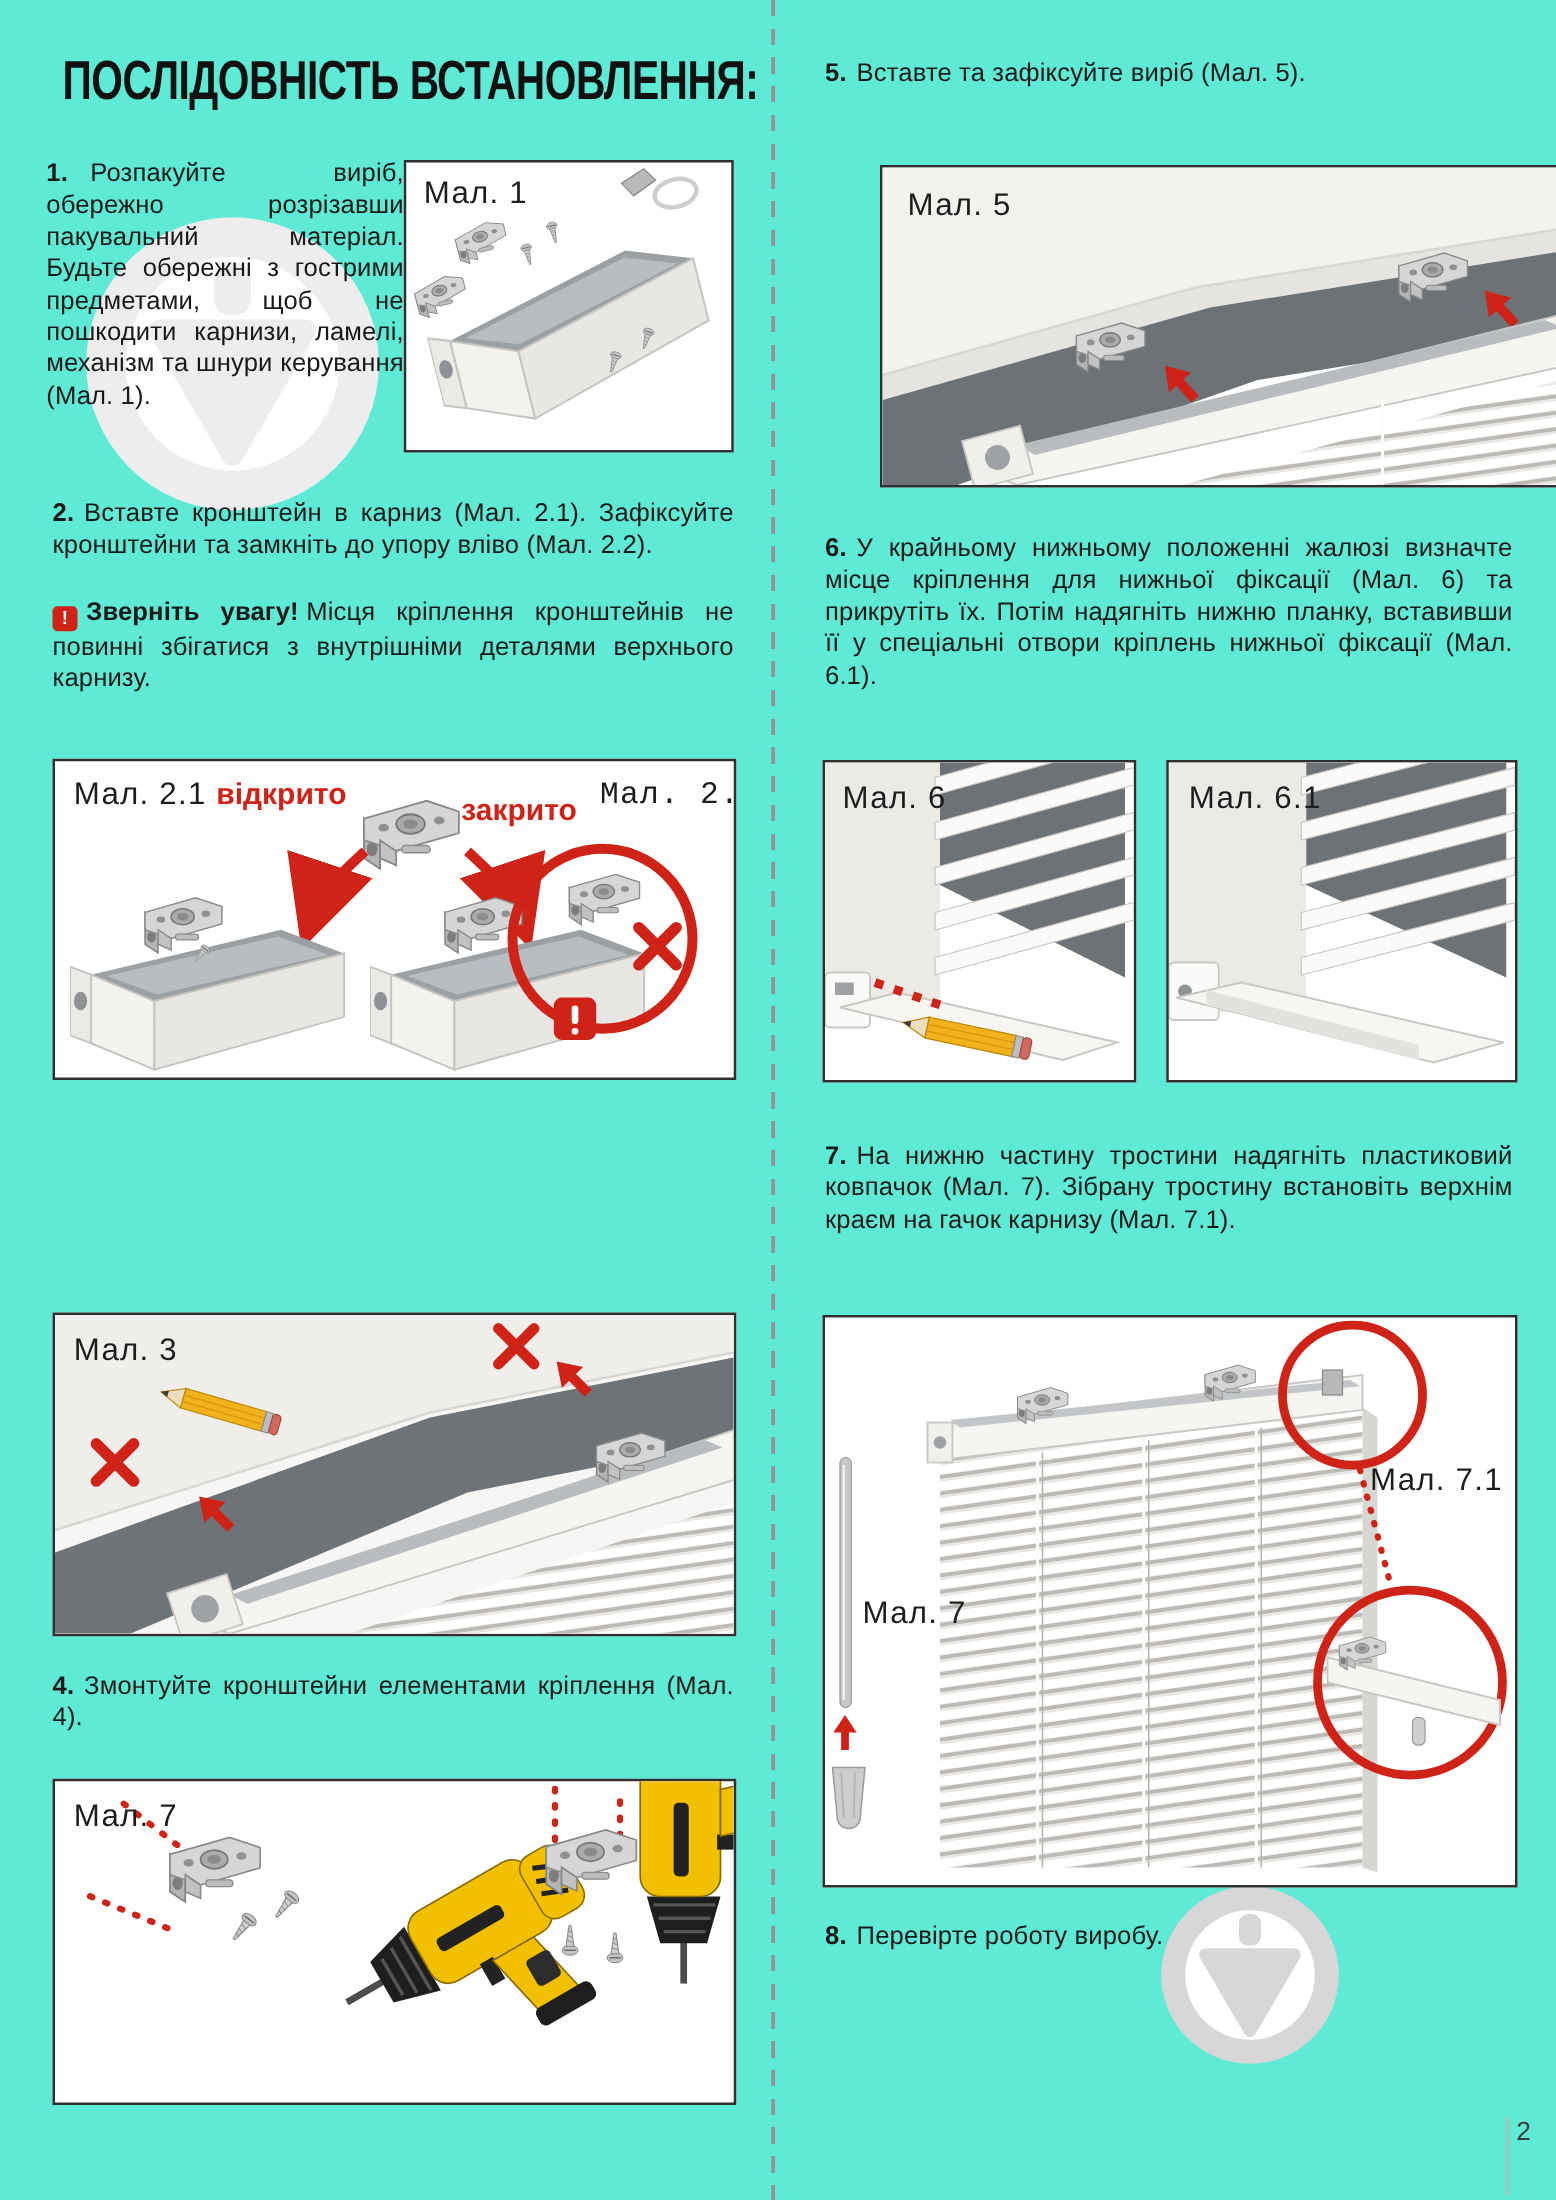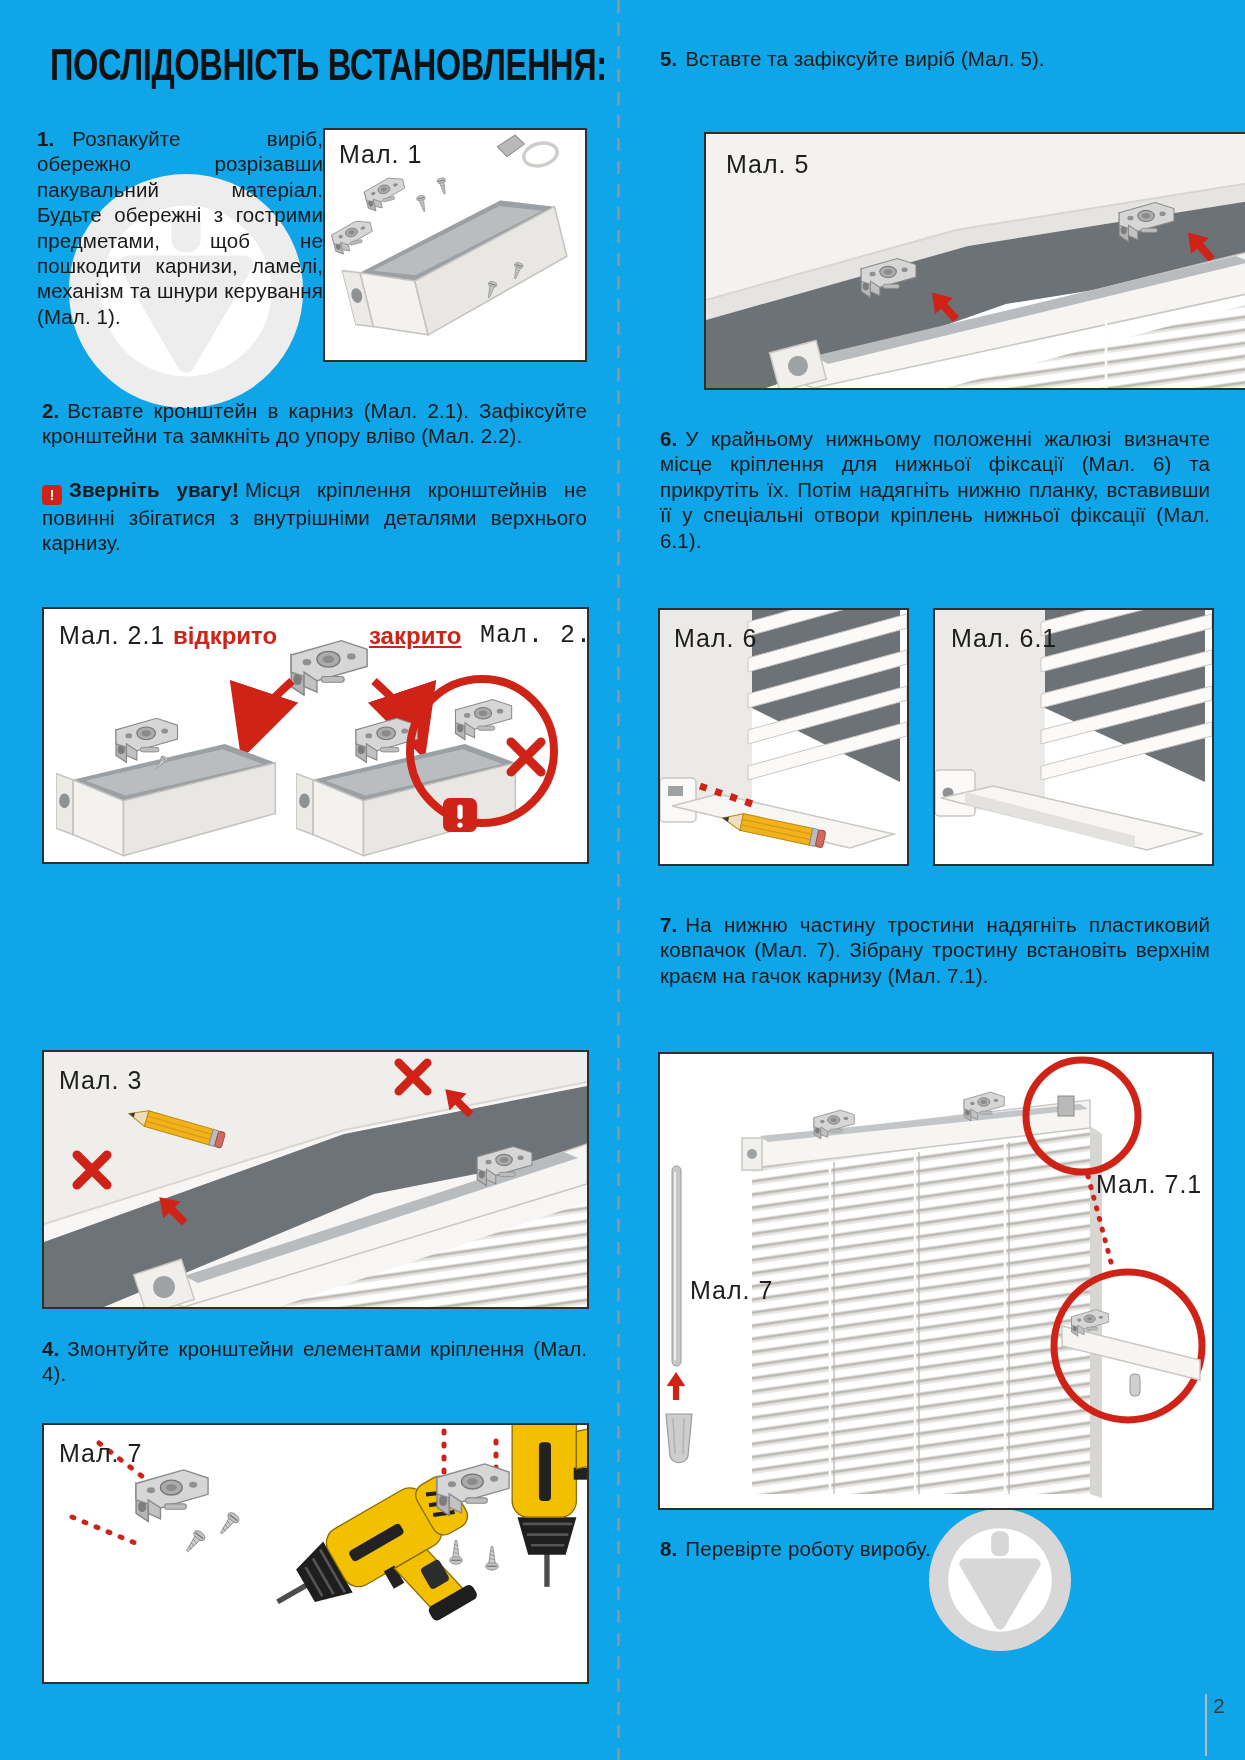--- a/index.html
+++ b/index.html
@@ -1,16 +1,16 @@
 <!DOCTYPE html>
 <html lang="uk"><head>
 <meta charset="utf-8">
 <style>
   html,body{margin:0;padding:0;background:#fff;}
-  #page{position:relative;width:1245px;height:1760px;background:#0ea5e9;
+  #page{position:relative;width:1245px;height:1760px;background:#5eead4;
         font-family:"Liberation Sans","DejaVu Sans",sans-serif;color:#1b1b1b;overflow:hidden;}
   
   #title{position:absolute;left:50px;top:40px;font-size:44px;font-weight:800;
          letter-spacing:-0.5px;transform:scaleX(.74);transform-origin:left top;white-space:nowrap;color:#111;}
   
   .step{position:absolute;font-size:20.5px;line-height:25.4px;text-align:justify;
         color:#191919;margin:0;letter-spacing:.1px;}
   .step b.num{font-weight:700;margin-right:8px;}
   .step b.num.wide{margin-right:18px;}
   .step b.wt{font-weight:700;margin-right:6px;}
@@ -157,21 +157,21 @@
   <p class="step" style="left:42px;top:398px;width:545px;">
     <b class="num">2.</b><span>Вставте кронштейн в карниз (Мал. 2.1). Зафіксуйте кронштейни та замкніть до упору вліво (Мал. 2.2).</span>
   </p>
   <p class="step" style="left:42px;top:477px;width:545px;">
     <span class="wbadge">!</span><b class="wt">Зверніть увагу!</b><span>Місця кріплення кронштейнів не повинні збігатися з внутрішніми деталями верхнього карнизу.</span>
   </p>
 
   <div class="fig" style="left:42px;top:607px;width:543px;height:253px;">
     <span class="figlabel" style="left:15px;top:12px;">Мал. 2.1</span>
     <span class="figred" style="left:112px;top:13px;padding-left:17px;">відкрито</span>
-    <span class="figred" style="left:325px;top:13px;text-decoration:underline;">закрито</span>
+    <span class="figred" style="left:325px;top:26px;">закрито</span>
     <span class="figlabel" style="left:436px;top:12px;font-family:Liberation Mono, monospace;">Мал. 2.2</span>
     <svg width="543" height="253" viewBox="0 0 543 253">
       <use href="#sym-bracket" x="240" y="20" width="86" height="72"></use>
       <path d="M248,72 C224,94 212,106 206,124" fill="none" stroke="#cf2318" stroke-width="8" marker-end="url(#mkArr)"></path>
       <path d="M330,72 C354,94 366,106 372,124" fill="none" stroke="#cf2318" stroke-width="8" marker-end="url(#mkArr)"></path>
       <use href="#sym-cornice" x="12" y="122" width="232" height="127"></use>
       <use href="#sym-bracket" x="66" y="100" width="70" height="58"></use>
       <use href="#sym-screw" x="112" y="146" width="10" height="17" transform="rotate(40 117 154)"></use>
       <use href="#sym-cornice" x="252" y="122" width="232" height="127"></use>
       <use href="#sym-bracket" x="306" y="100" width="70" height="58"></use>

